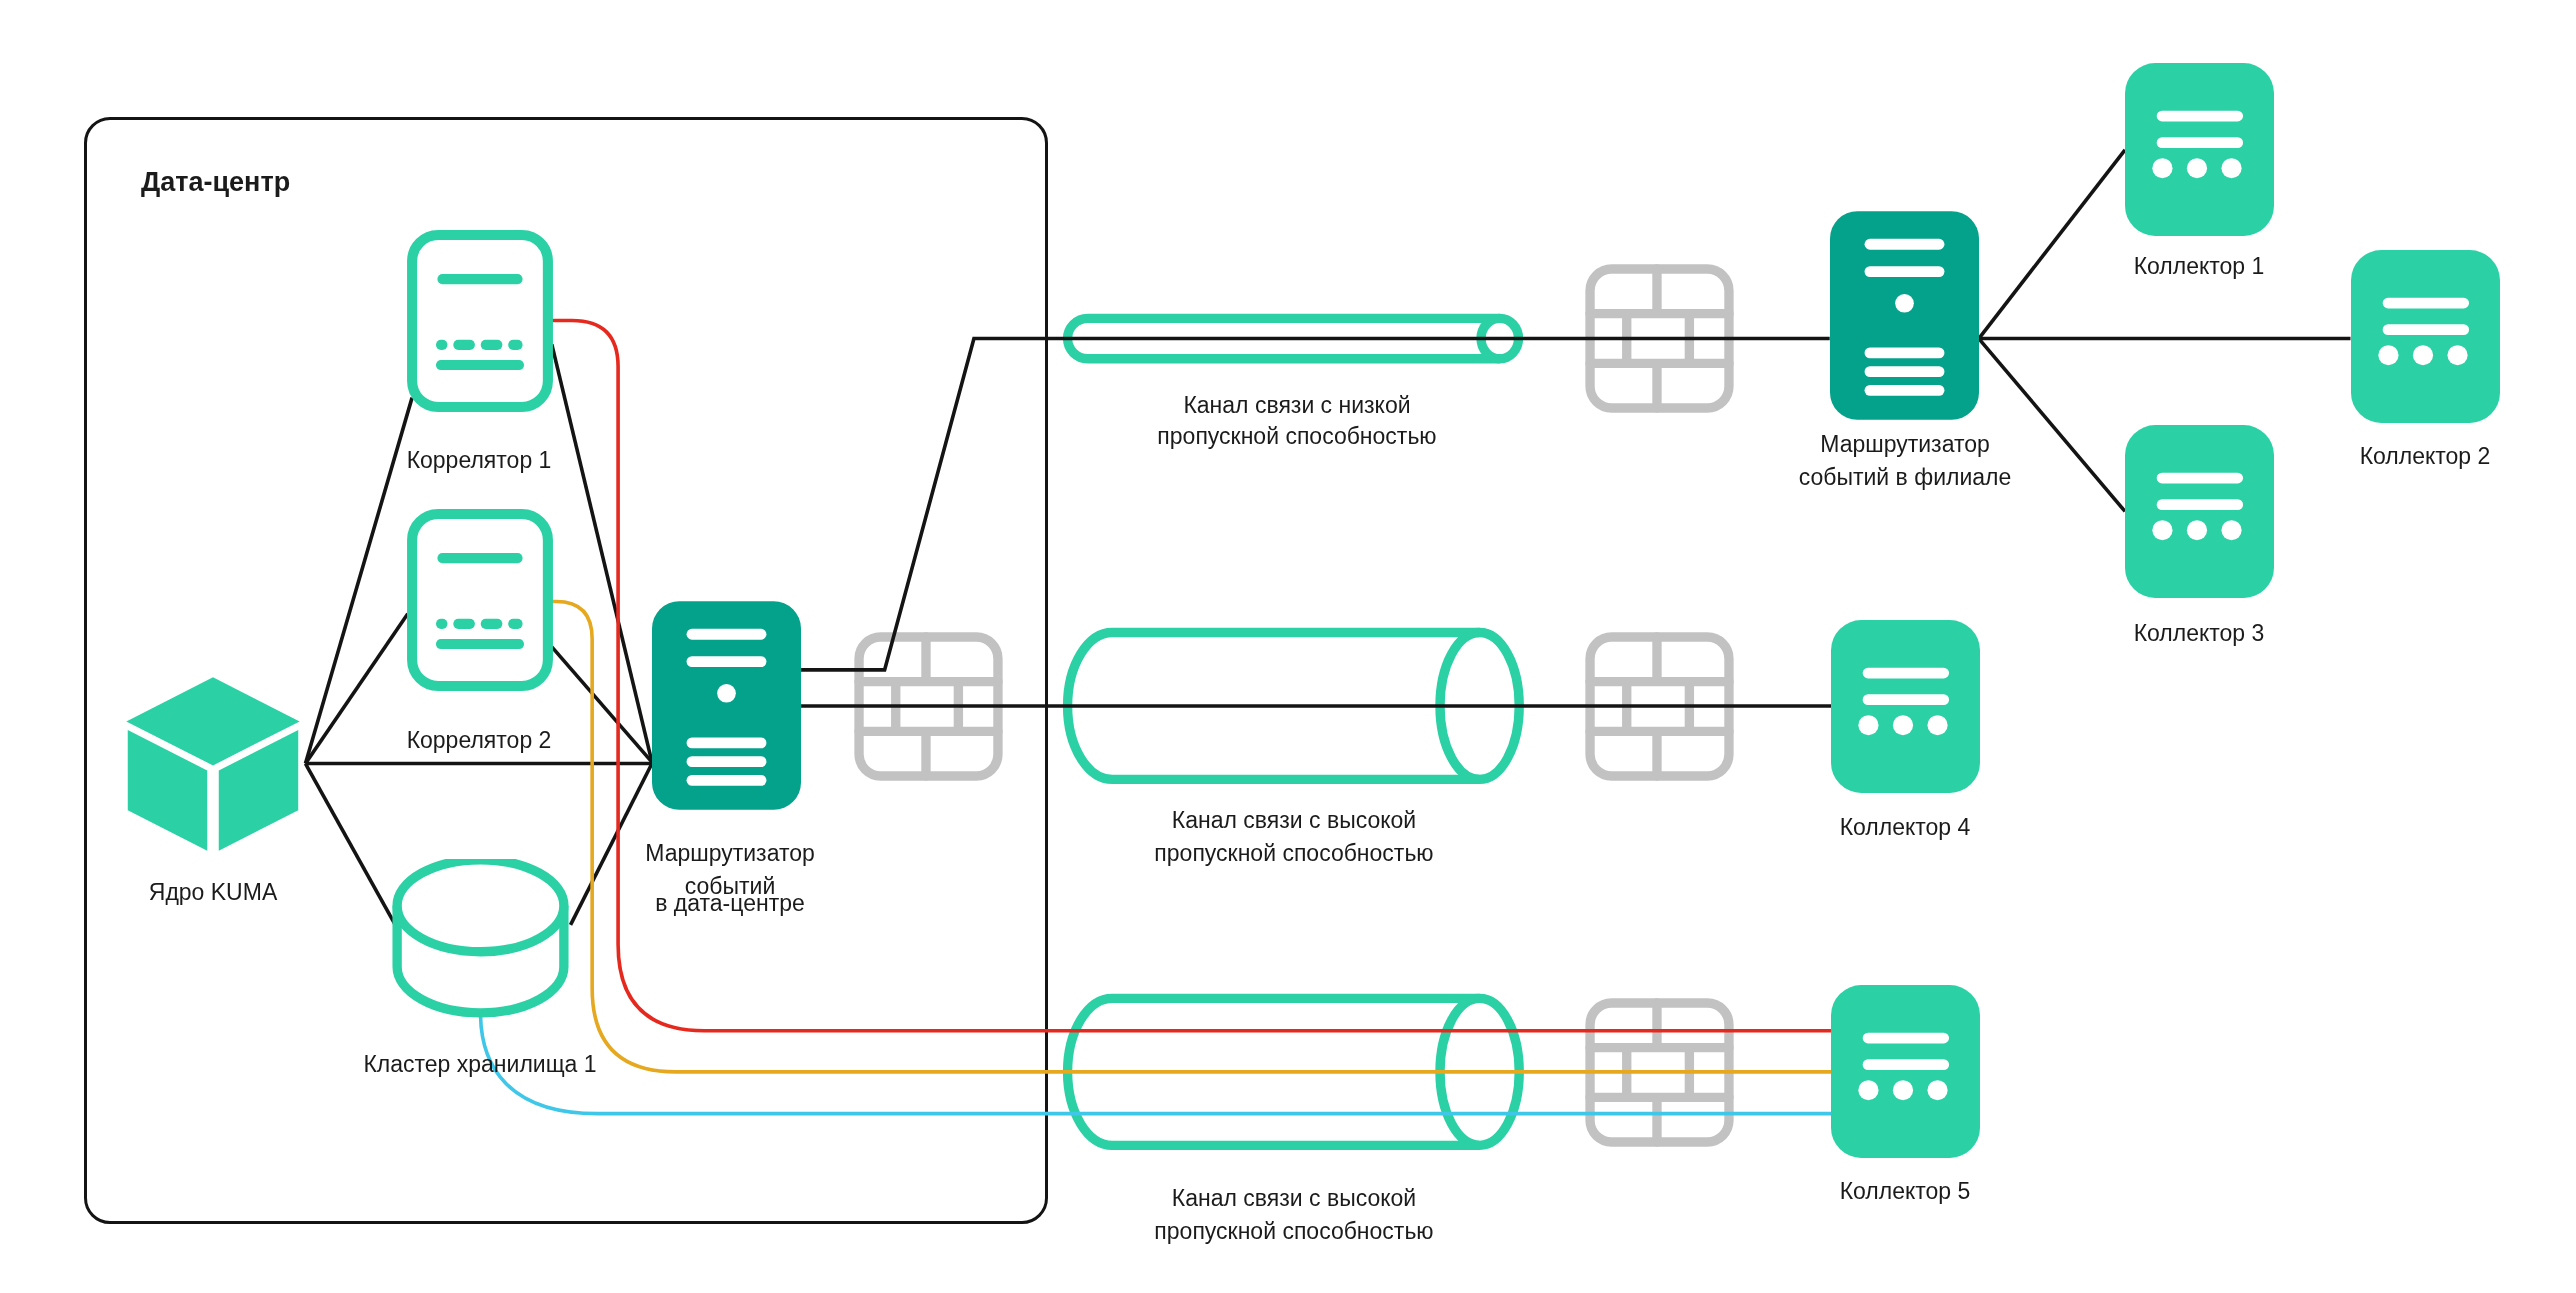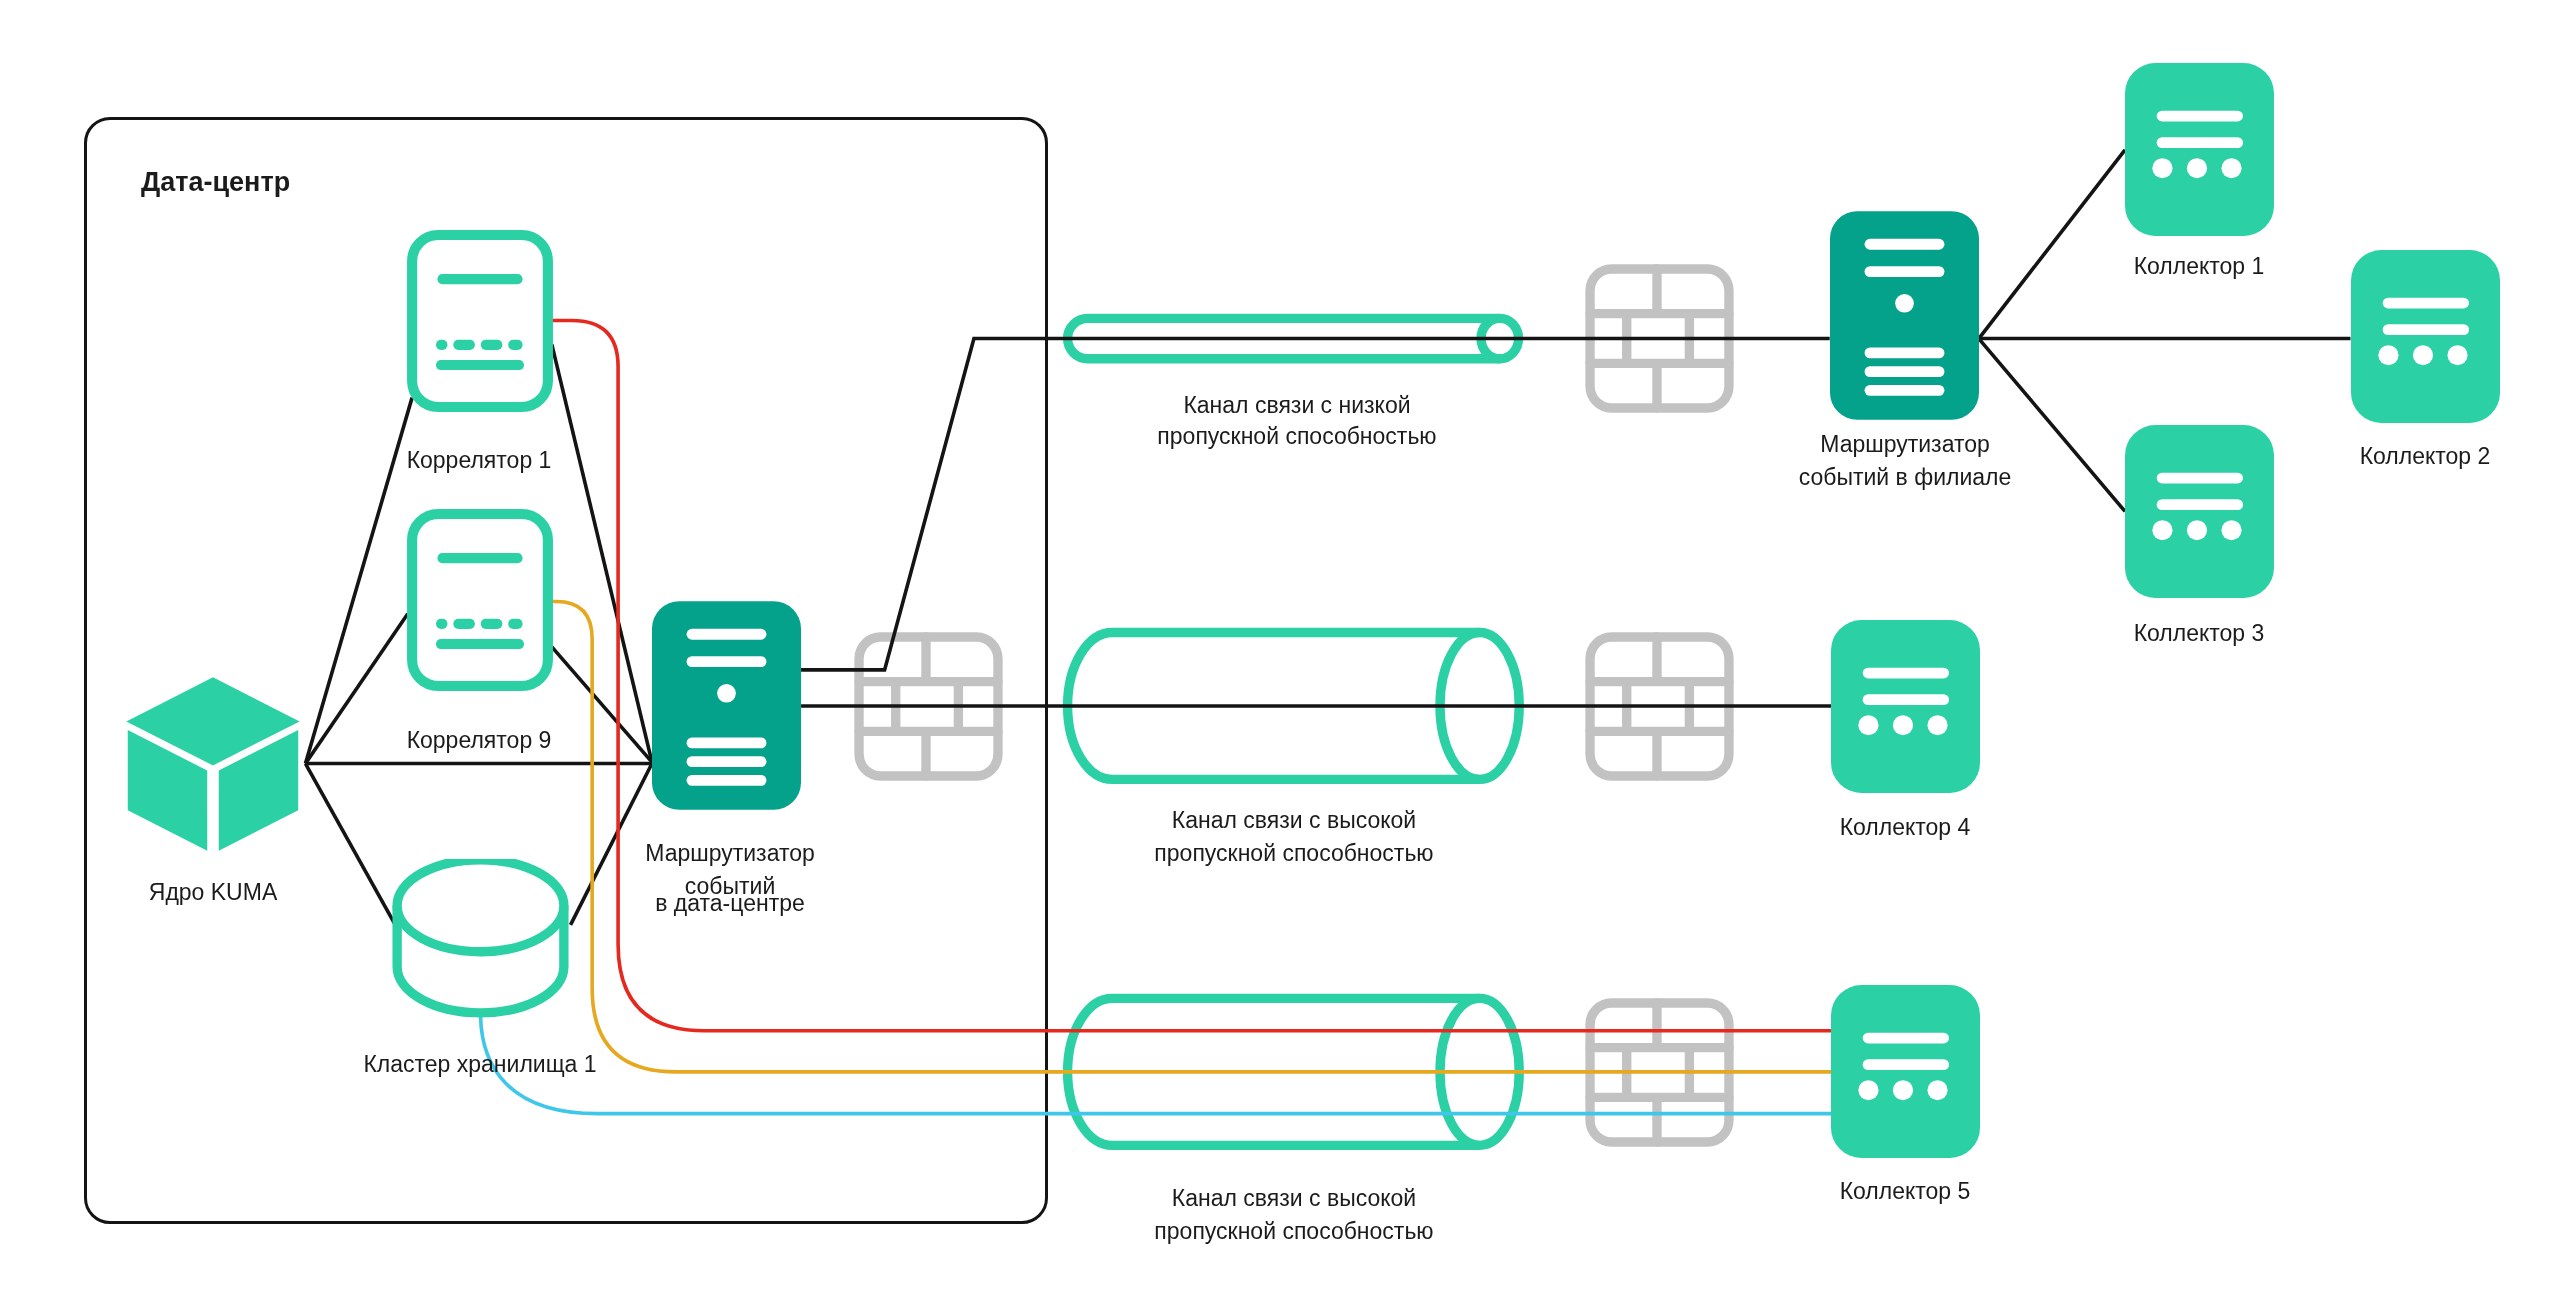--- a/index.html
+++ b/index.html
@@ -176,21 +176,21 @@
     <rect class="white-fill" x="44" y="66" width="120" height="15" rx="7.5"></rect>
     <rect class="white-fill" x="44" y="103" width="120" height="15" rx="7.5"></rect>
     <circle class="white-fill" cx="52" cy="146" r="14"></circle>
       <circle class="white-fill" cx="100" cy="146" r="14"></circle>
       <circle class="white-fill" cx="148" cy="146" r="14"></circle>
   </svg>
 
   <div class="lbl-left" style="left:141px;top:182px">Дата-центр</div>
 
   <div class="lbl" style="left:479px;top:461px">Коррелятор 1</div>
-  <div class="lbl" style="left:479px;top:741px">Коррелятор 9</div>
+  <div class="lbl" style="left:479px;top:741px">Коррелятор 2</div>
   <div class="lbl" style="left:213px;top:893px">Ядро KUMA</div>
   <div class="lbl" style="left:480px;top:1065px">Кластер хранилища 1</div>
 
   <div class="lbl" style="left:730px;top:854px">Маршрутизатор</div>
   <div class="lbl" style="left:730px;top:887px">событий</div>
   <div class="lbl" style="left:730px;top:904px">в дата-центре</div>
 
   <div class="lbl" style="left:1905px;top:445px">Маршрутизатор</div>
   <div class="lbl" style="left:1905px;top:478px">событий в филиале</div>
 

